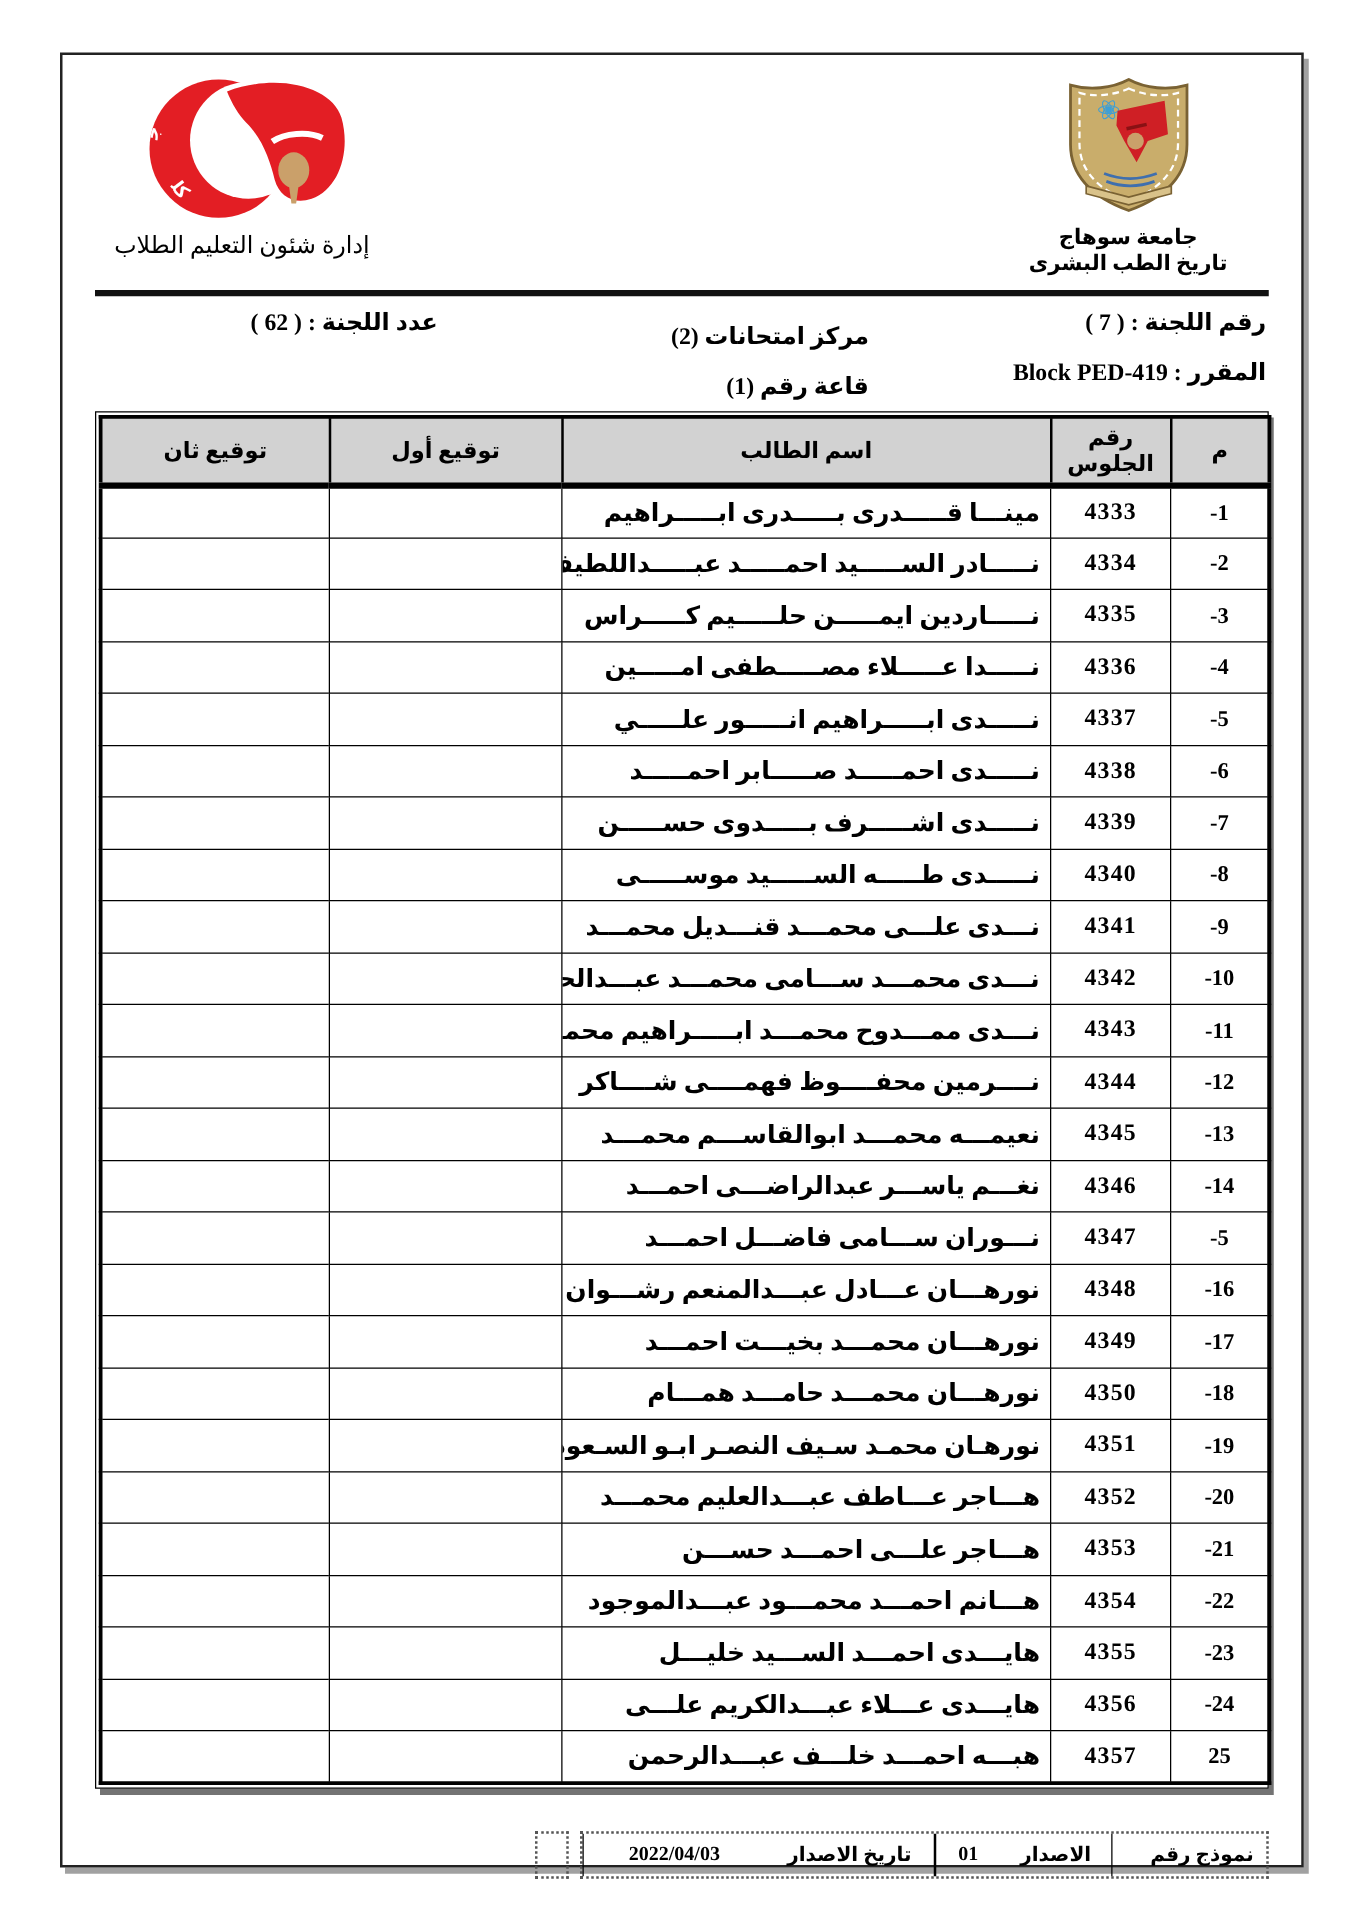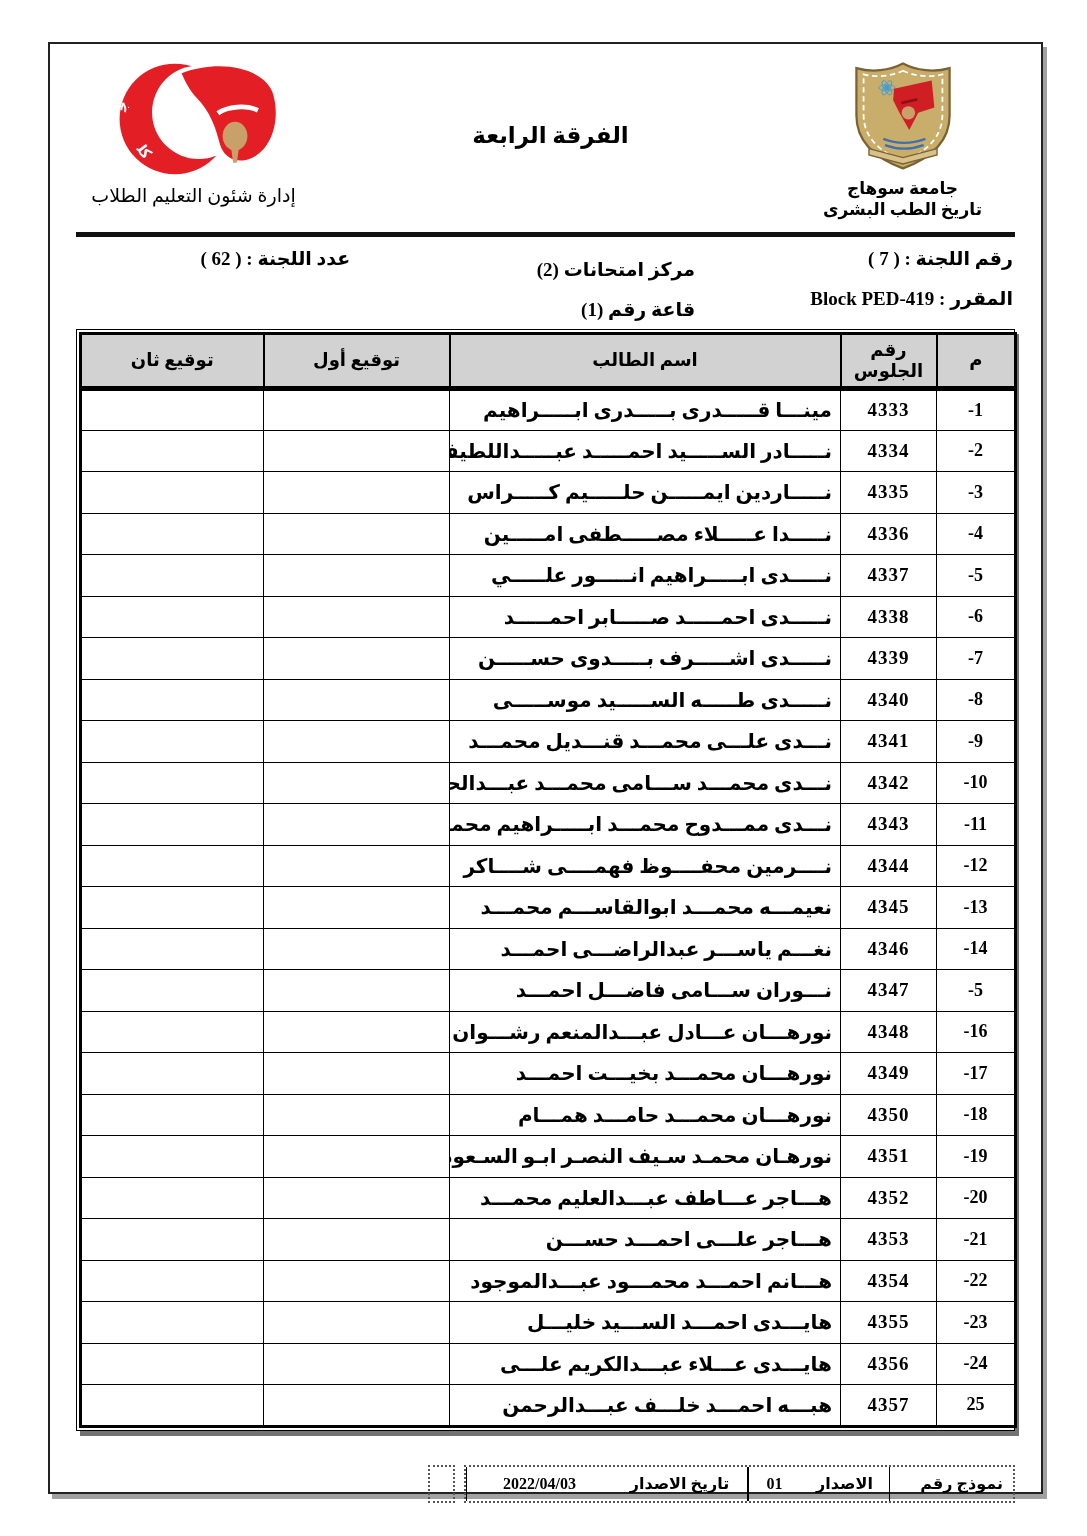--- a/index.html
+++ b/index.html
@@ -80,21 +80,20 @@
         <path d="M38,88 Q61,97 85,88 M40,95 Q61,103 83,95" fill="none" stroke="#3f6fae" stroke-width="2.5"></path>
         <path d="M22,99 L60,109 L98,99 L98,106 L60,116 L22,106 Z" fill="#d9c28a" stroke="#7a6233" stroke-width="1.5"></path>
       </svg>
       <div class="org-lines">
         <div>جامعة سوهاج</div>
         <div>تاريخ الطب البشرى</div>
       </div>
     </div>
 
     <div class="title-block">
-      <div class="title1">الفرقة الرابعة</div>
     </div>
 
     <div class="dept-block">
       <svg width="206" height="124" viewBox="0 0 210 130">
         <circle cx="85" cy="66" r="58" fill="#e31e24"></circle>
         <circle cx="110" cy="59" r="49" fill="#ffffff"></circle>
         <path d="M92,18 C135,2 180,14 188,40 C196,68 186,100 163,108 C148,113 136,106 132,92 C128,76 122,58 108,44 C102,38 96,28 92,18 Z" fill="#e31e24"></path>
         <ellipse cx="148" cy="84" rx="13" ry="15" fill="#caa06a"></ellipse>
         <path d="M144,97 L152,97 L150,112 L146,112 Z" fill="#caa06a"></path>
         <path d="M130,60 C140,53 160,51 172,57" fill="none" stroke="#ffffff" stroke-width="5"></path>

